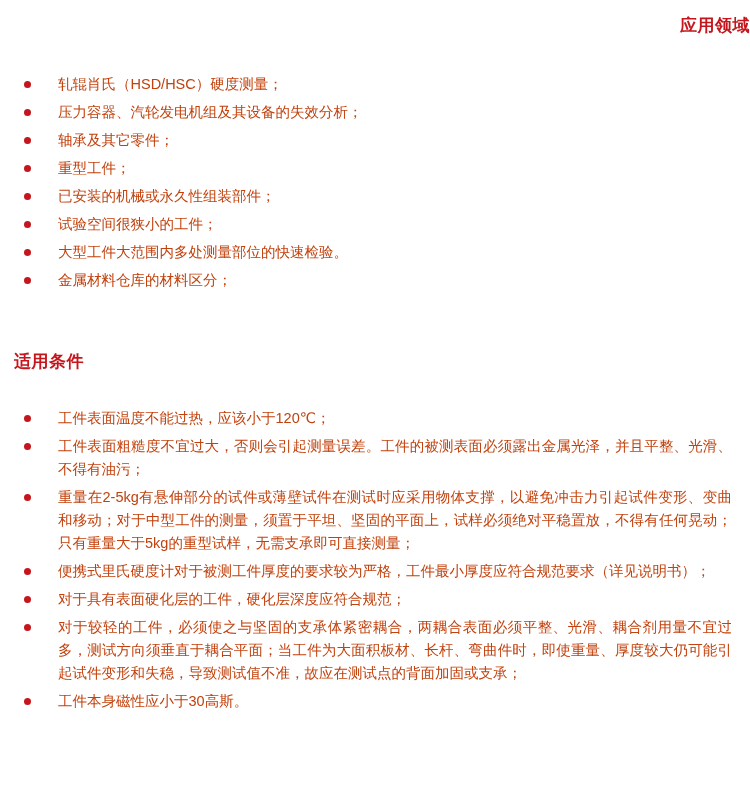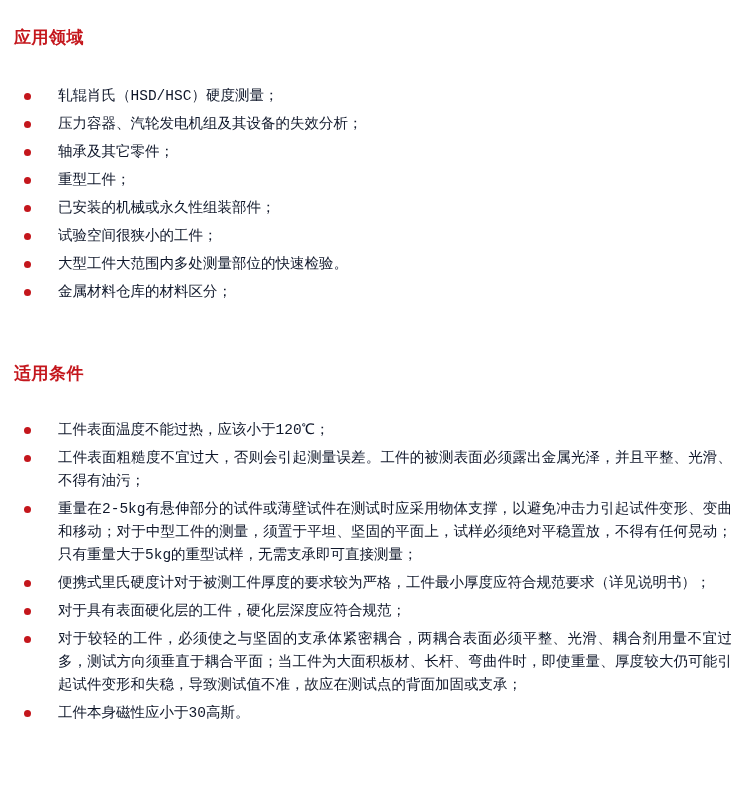--- a/index.html
+++ b/index.html
@@ -24,22 +24,23 @@
   }
   .section-title {
     color: #c4161c;
     font-size: 17px;
     font-weight: bold;
     letter-spacing: 0.5px;
     margin: 0;
     padding: 0;
   }
   .section-1 .section-title {
-    padding-top: 26px;
+    padding-top: 14px;
     padding-left: 14px;
+    text-align: right;
   }
   .section-2 .section-title {
     padding-top: 52px;
     padding-left: 14px;
   }
   ul.bullet-list {
     list-style: none;
     margin: 0;
     padding: 0;
   }
@@ -49,24 +50,23 @@
   .section-2 ul.bullet-list {
     margin-top: 34px;
   }
   ul.bullet-list > li {
     position: relative;
     padding-left: 58px;
     padding-right: 18px;
     margin-bottom: 5px;
     font-size: 14.5px;
     line-height: 23px;
-    color: #0f172a;
+    color: #c2410c;
     text-align: justify;
     text-justify: inter-ideograph;
-    font-family: Liberation Mono, monospace;
   }
   ul.bullet-list > li::before {
     content: "";
     position: absolute;
     left: 24px;
     top: 8px;
     width: 7px;
     height: 7px;
     border-radius: 50%;
     background: #c4161c;

